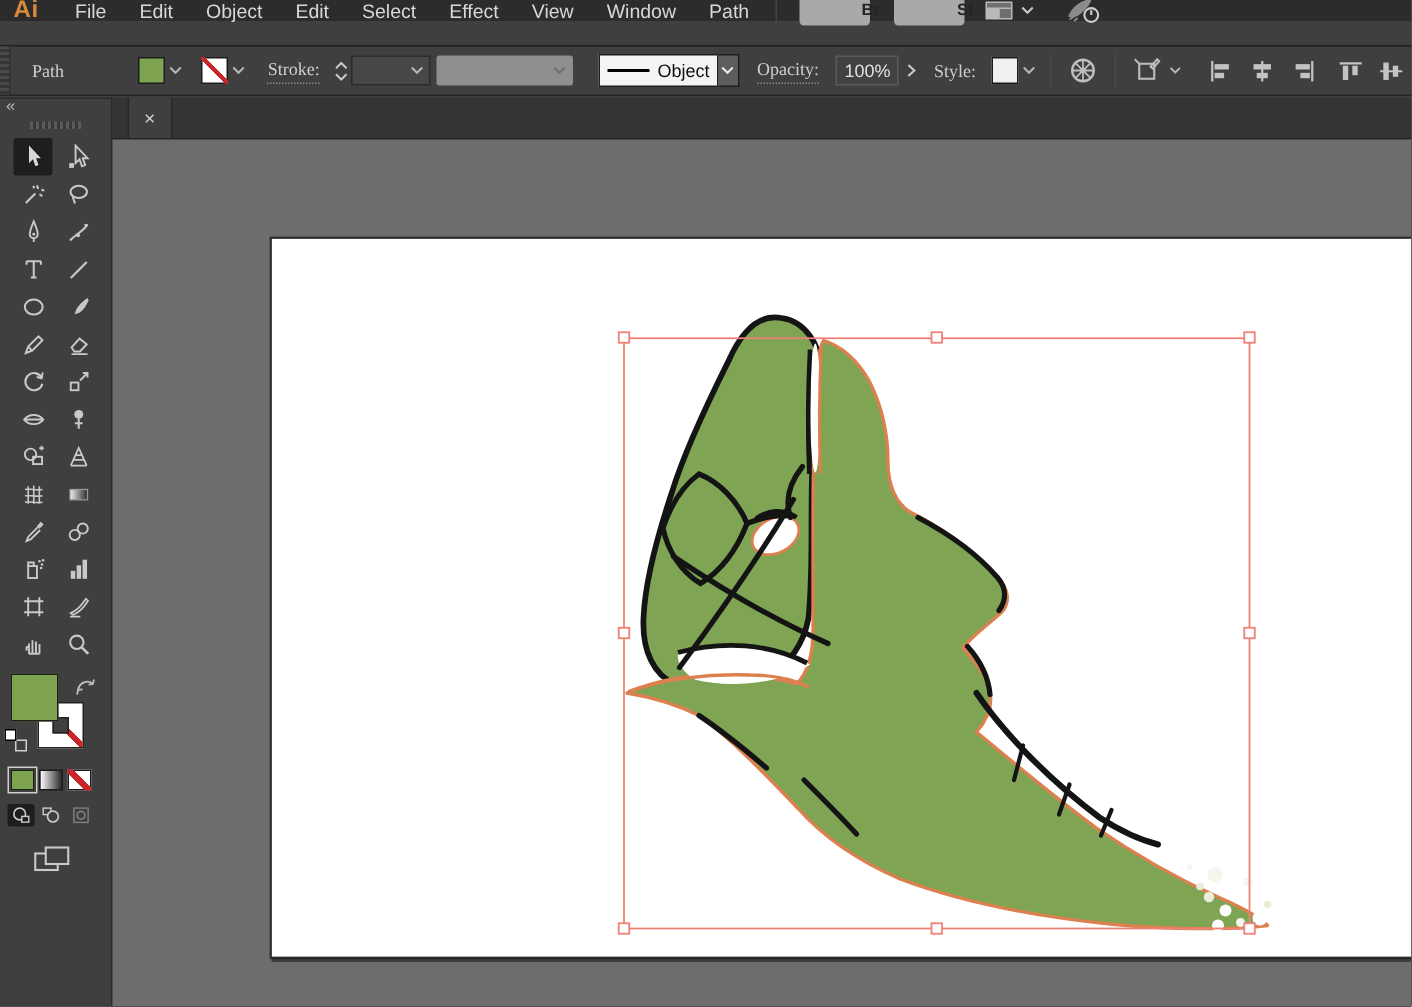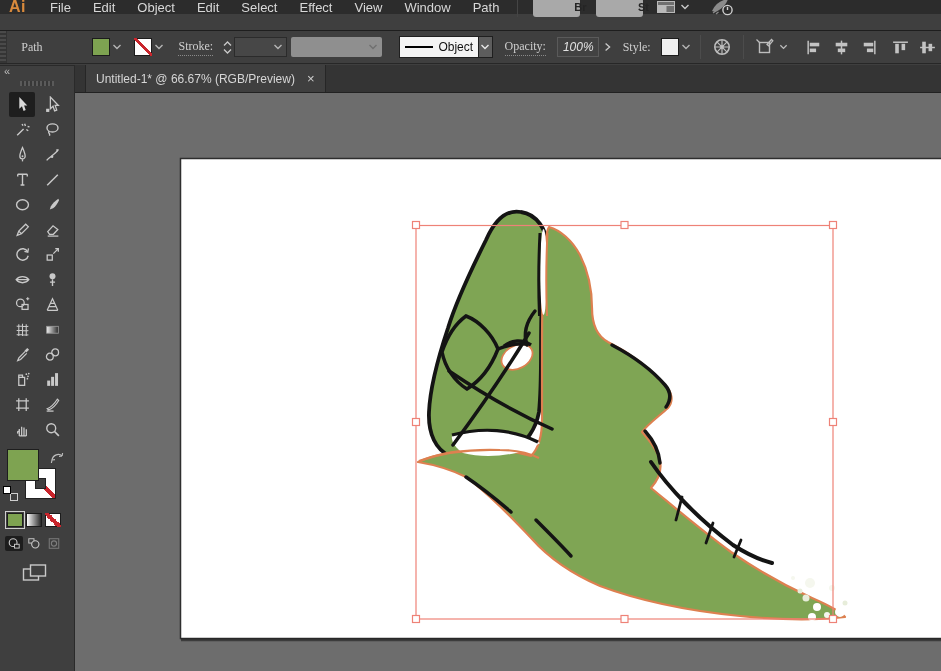--- a/index.html
+++ b/index.html
@@ -51,21 +51,21 @@
   .combo-dark { width:58px; height:20px; background:#474747; border:1px solid #2b2b2b;
     display:flex; align-items:center; justify-content:flex-end; padding-right:3px; }
   .combo-gray { width:102px; height:20px; background:#8f8f8f; border-radius:2px; margin:0 4px;
     display:flex; align-items:center; justify-content:flex-end; padding-right:4px; }
   .combo-white { width:88px; height:22px; background:#f4f4f4; border:1px solid #1f1f1f;
     display:flex; align-items:center; color:#111; padding:0 5px; gap:5px; }
   .combo-white .linepill { flex:1; height:2px; background:#000; }
   .combo-white-chev { width:15px; height:22px; background:#5d5d5d; border:1px solid #1f1f1f; border-left:none;
     display:flex; align-items:center; justify-content:center; }
   .field { width:46px; height:20px; background:#424242; border:1px solid #5a5a5a;
-    color:#e2e2e2; display:flex; align-items:center; padding-left:5px; margin:0 3px;font-style:italic; }
+    color:#e2e2e2; display:flex; align-items:center; padding-left:5px; margin:0 3px; }
   .iconbtn { background:transparent; border:none; padding:2px 4px; display:flex; align-items:center; gap:2px; }
   .cb-sep { width:1px; height:24px; background:#2d2d2d; border-right:1px solid #4c4c4c; margin:0 7px; }
 
   
   .tabbar {
     position:absolute; top:65px; left:75px; right:0; height:28px;
     background:#343434; border-bottom:1px solid #222;
     display:flex; align-items:stretch;
   }
   .tab {
@@ -275,21 +275,20 @@
       <svg width="19" height="17" viewBox="0 0 18 16">
         <path d="M2 8 H16" stroke="#c3c3c3" stroke-width="1.4"></path>
         <rect x="4" y="2.5" width="3.4" height="11" fill="#c3c3c3"></rect>
           <rect x="10" y="4.5" width="3.4" height="7" fill="#c3c3c3"></rect>
       </svg>
     </button>
   </div>
 
   <div class="tabbar">
     <div class="tab">
-      <span>Untitled-1* @ 66.67% (RGB/Preview)</span>
       <button class="tab-close">×</button>
     </div>
   </div>
 
   <div class="toolbar">
     <div class="tb-header">«</div>
     <div class="tb-grip"></div>
 
     <div class="tools">
       <button class="tool active" title="selection-tool">

